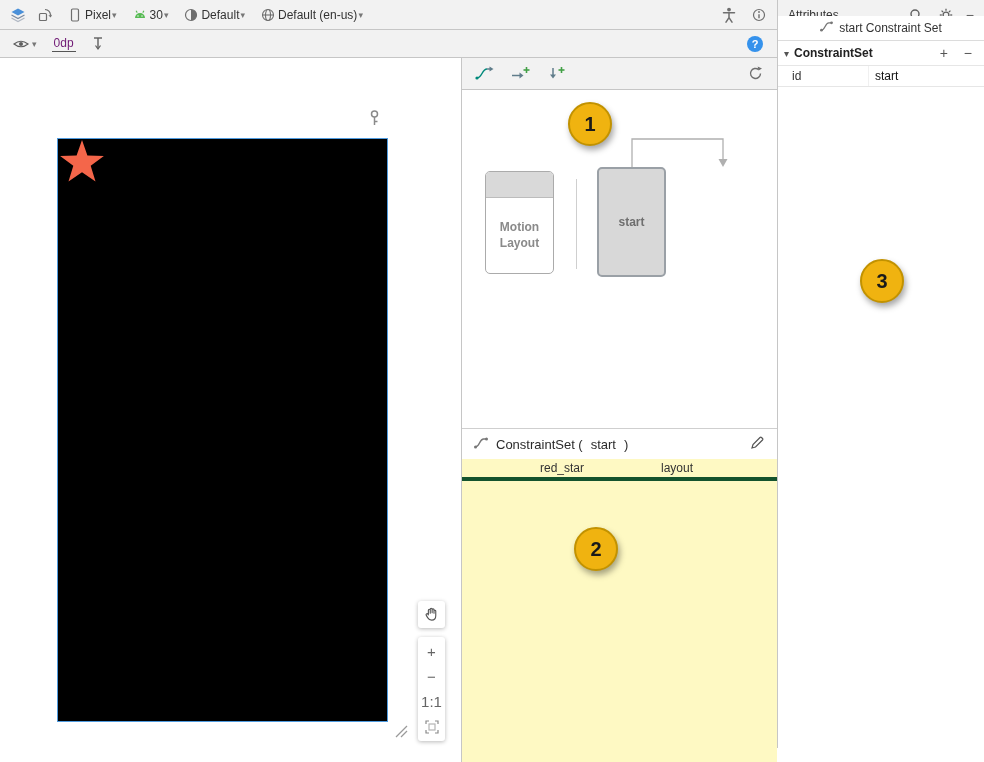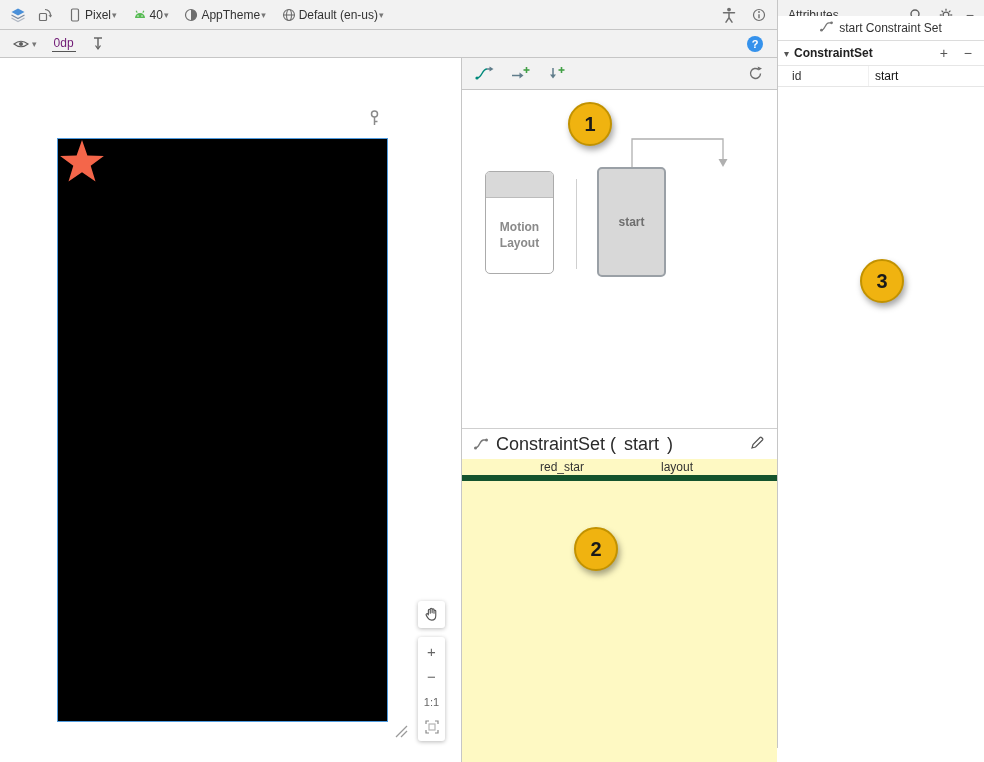--- a/index.html
+++ b/index.html
@@ -32,21 +32,21 @@
   .pan-btn, .zoom-strip {
     background: #fff; border-radius: 3px;
     box-shadow: 0 1px 4px rgba(0,0,0,0.28);
   }
   .pan-btn { width: 27px; height: 27px; display: flex; align-items: center; justify-content: center; }
   .zoom-strip { width: 27px; display: flex; flex-direction: column; align-items: center; padding: 2px 0; }
   .zoom-btn {
     height: 25px; width: 100%; display: flex; align-items: center; justify-content: center;
     font-size: 15px; color: #656565;
   }
-  .zoom-btn.ratio { font-size: 11px; }
+  .zoom-btn.ratio { font-size: 15px; }
 
   
   .motion-panel { border-left: 1px solid #c6c6c6; background: #fef9c3; }
   .me-toolbar { height: 32px; padding: 0 12px; gap: 16px; }
   .overview { position: relative; height: 338px; background: #fff; }
   .ml-box {
     position: absolute; width: 69px; height: 103px;
     background: #fff; border: 1px solid #ababab; border-radius: 5px;
     overflow: hidden; display: flex; flex-direction: column;
   }
@@ -59,32 +59,32 @@
   .cs-box {
     position: absolute; width: 69px; height: 103px;
     background: #fff; border: 1px solid #b3b3b3; border-radius: 5px;
     display: flex; align-items: center; justify-content: center;
     color: #6f6f6f; font-weight: bold;
   }
   .cs-box.selected { background: #d8d8d8; border: 2px solid #9aa0a6; }
   .cs-header {
     height: 31px; display: flex; align-items: center; gap: 8px;
     padding: 0 12px; border-top: 1px solid #cfcfcf;
-    font-size: 18px; color: #2b2b2b; background: #fff;
+    font-size: 13px; color: #2b2b2b; background: #fff;
   }
   .tbl-header {
     display: flex; height: 26px; align-items: center;
     border-top: 1px solid #e3e3e3; border-bottom: 1px solid #e3e3e3; color: #555;
   }
   .tbl-header > div, .tbl-row > div { height: 100%; display: flex; align-items: center; }
   .col-constraint { width: 70px; padding-left: 9px; }
   .col-id { width: 122px; padding-left: 8px; }
   .col-source { flex: 1; padding-left: 7px; }
   .tbl-header .col-constraint, .tbl-header .col-id { border-right: 1px solid #e3e3e3; }
-  .tbl-row { display: flex; height: 22px; align-items: center; border-bottom: 6px solid #14532d; color: #333; }
+  .tbl-row { display: flex; height: 22px; align-items: center; border-bottom: 4px solid #14532d; color: #333; }
 
   
   .attr-panel { border-left: 1px solid #c6c6c6; background: #fff; }
   .attr-subtitle {
     height: 25px; display: flex; align-items: center; justify-content: center;
     gap: 6px; border-bottom: 1px solid #dcdcdc; color: #333;
   }
   .attr-section { height: 24px; display: flex; align-items: center; padding: 0 12px 0 6px; gap: 5px; }
   .bold { font-weight: bold; color: #222; }
   .chev2 { font-size: 10px; color: #555; }
@@ -137,32 +137,32 @@
   <div class="ddgroup">
     <span class="tb-icon">
       <svg width="14" height="14" viewBox="0 0 14 14">
         <path d="M2 10 a5 5 0 0 1 10 0 Z" fill="#57bb54"></path>
         <line x1="4.2" y1="4.6" x2="3.1" y2="2.8" stroke="#57bb54" stroke-width="1.1"></line>
         <line x1="9.8" y1="4.6" x2="10.9" y2="2.8" stroke="#57bb54" stroke-width="1.1"></line>
         <circle cx="5" cy="8" r="0.7" fill="#fff"></circle>
           <circle cx="9" cy="8" r="0.7" fill="#fff"></circle>
       </svg>
     </span>
-    <span>40</span>
+    <span>30</span>
     <span class="chev">▾</span>
   </div>
 
   <div class="ddgroup">
     <span class="tb-icon">
       <svg width="14" height="14" viewBox="0 0 14 14">
         <circle cx="7" cy="7" r="5.5" fill="none" stroke="#6e6e6e" stroke-width="1.2"></circle>
         <path d="M7 1.5 a5.5 5.5 0 0 1 0 11 Z" fill="#6e6e6e"></path>
       </svg>
     </span>
-    <span>AppTheme</span>
+    <span>Default</span>
     <span class="chev">▾</span>
   </div>
 
   <div class="ddgroup">
     <span class="tb-icon">
       <svg width="14" height="14" viewBox="0 0 14 14">
         <circle cx="7" cy="7" r="5.5" fill="none" stroke="#6e6e6e" stroke-width="1.1"></circle>
         <ellipse cx="7" cy="7" rx="2.5" ry="5.5" fill="none" stroke="#6e6e6e" stroke-width="1.1"></ellipse>
         <line x1="1.5" y1="7" x2="12.5" y2="7" stroke="#6e6e6e" stroke-width="1.1"></line>
       </svg>

